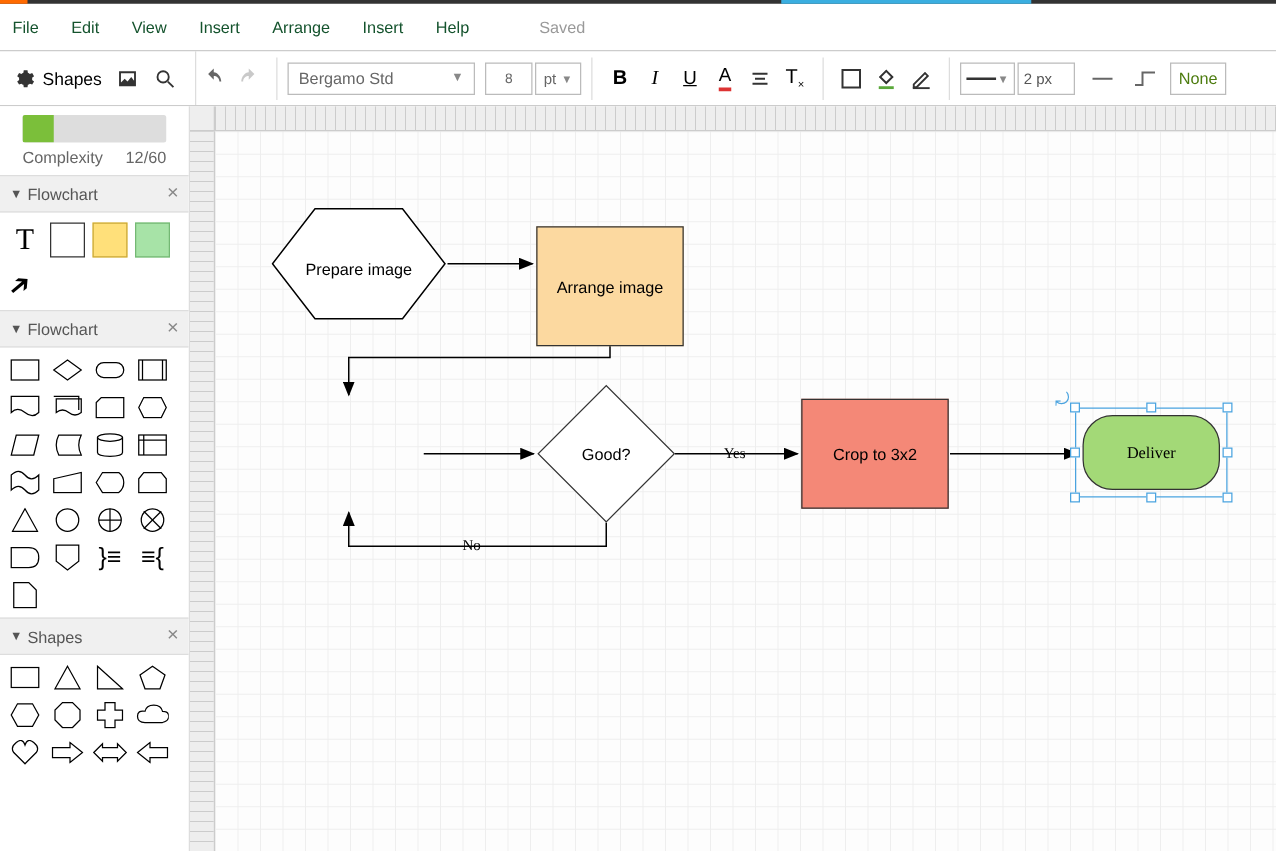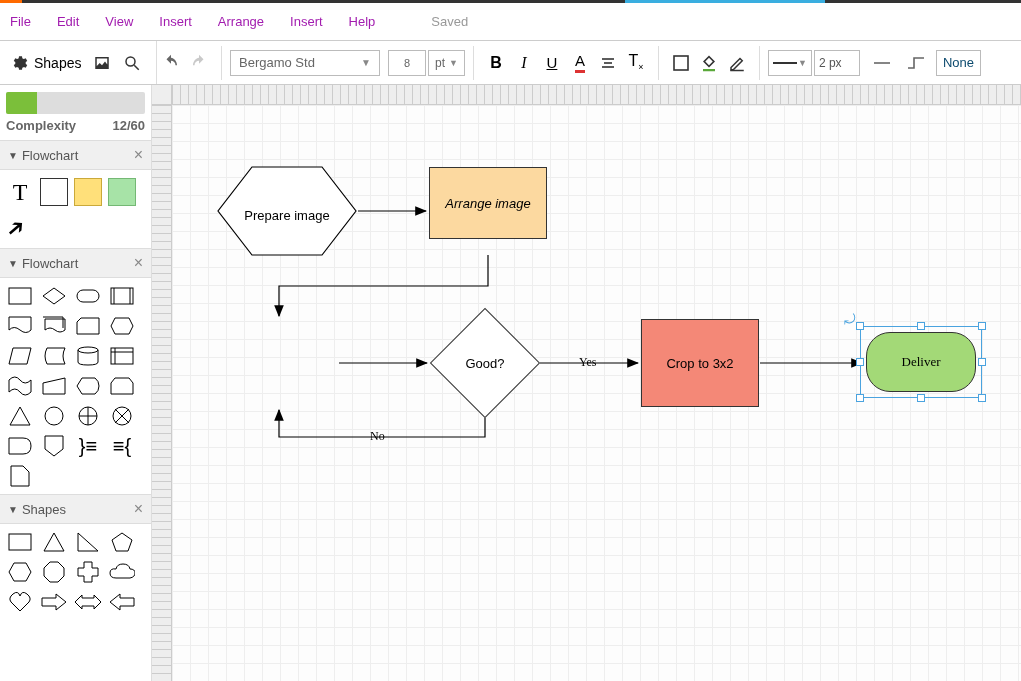--- a/index.html
+++ b/index.html
@@ -1,39 +1,39 @@
 <!DOCTYPE html>
 <html><head>
 <meta charset="utf-8">
 <style>
   * { box-sizing: border-box; margin: 0; padding: 0; }
   body { font-family: Arial, sans-serif; font-size: 13px; background: #fff; overflow: hidden; width: 1021px; height: 681px; }
   .top-bar { height: 3px; background: #333; position: relative; }
   .top-accent { position: absolute; left: 0; top: 0; height: 3px; width: 22px; background: #ff6a00; }
   .top-blue { position: absolute; left: 625px; top: 0; height: 3px; width: 200px; background: #3aaee0; }
   .menubar { height: 38px; display: flex; align-items: center; border-bottom: 1px solid #ccc; padding-left: 10px; gap: 26px; }
-  .menubar span { color: #a21caf; cursor: pointer; }
+  .menubar span { color: #14532d; cursor: pointer; }
   .menubar .saved { color: #999; margin-left: 30px; }
   .main { display: flex; height: calc(681px - 3px - 38px - 44px); }
   .toolbar2 { height: 44px; border-bottom: 1px solid #ccc; display: flex; align-items: center; }
   .toolbar2 .shapes-group { width: 157px; display: flex; align-items: center; gap: 6px; padding-left: 10px; border-right: 1px solid #ddd; height: 100%; }
   .gear-icon { width: 18px; height: 18px; }
   .shapes-label { font-weight: 500; font-size: 14px; }
   .img-icon, .search-icon { margin-left: 6px; cursor: pointer; }
   .sep { width: 1px; height: 34px; background: #ddd; margin: 0 8px; }
   .tbtn { width: 28px; height: 28px; display: inline-flex; align-items: center; justify-content: center; cursor: pointer; }
   .font-select { border: 1px solid #bbb; height: 26px; display: flex; align-items: center; padding: 0 8px; width: 150px; justify-content: space-between; font-size: 13px; color: #666; }
   .size-box { border: 1px solid #bbb; height: 26px; width: 38px; text-align: center; font-size: 11px; color: #666; margin-left: 8px; }
   .unit-select { border: 1px solid #bbb; height: 26px; display: flex; align-items: center; padding: 0 6px; margin-left: 2px; font-size: 12px; color: #666; }
   .stroke-select { border: 1px solid #bbb; height: 26px; width: 44px; display: flex; align-items: center; padding: 0 4px; justify-content: space-between;}
   .width-box { border: 1px solid #bbb; height: 26px; width: 46px; text-align: left; font-size: 12px; color: #555; padding: 0 4px; margin-left: 2px;}
   .arrow-group { display: flex; align-items: center; gap: 6px; margin-left: 8px; }
-  .none-select { border: 1px solid #bbb; height: 26px; display: flex; align-items: center; padding: 0 6px; color: #0c4a6e; margin-left: 6px; font-size: 13px; }
+  .none-select { border: 1px solid #bbb; height: 26px; display: flex; align-items: center; padding: 0 6px; color: #4d7c0f; margin-left: 6px; font-size: 13px; }
   .sidebar { width: 152px; background: #fff; border-right: 1px solid #ddd; overflow: hidden; }
-  .complexity-box { padding: 7px 6px; font-weight: bold; }
+  .complexity-box { padding: 7px 18px; }
   .complexity-bar { height: 22px; background: #ddd; border-radius: 2px; overflow: hidden; }
   .complexity-fill { width: 22%; height: 100%; background: #7bbf3a; }
   .complexity-row { display: flex; justify-content: space-between; margin-top: 4px; font-size: 13px; color: #666; }
   .panel-header { background: #f0f0f0; height: 30px; display: flex; align-items: center; padding: 0 8px; border-top: 1px solid #ddd; border-bottom: 1px solid #ddd; color: #555; }
   .panel-header .caret { margin-right: 4px; font-size: 10px; }
   .panel-header .x { margin-left: auto; color: #888; font-size: 16px; cursor: pointer; }
   .panel-body { padding: 8px 6px; display: flex; flex-wrap: wrap; gap: 6px; }
   .swatch { width: 28px; height: 28px; border: 1px solid #333; cursor: pointer; display: flex; align-items: center; justify-content: center; }
   .swatch-t { font: 24px serif; border: none;}
   .swatch-yellow { background: #ffe07a; border-color: #caa93a; }
@@ -44,21 +44,21 @@
   .shape-cell { width: 28px; height: 24px; display: flex; align-items: center; justify-content: center; }
   .shape-cell svg { display: block; }
   .canvas-wrap { flex: 1; position: relative; overflow: hidden; }
   .ruler-corner { position: absolute; left: 0; top: 0; width: 20px; height: 20px; background: #eee; border-right:1px solid #ccc; border-bottom:1px solid #ccc; z-index: 5; }
   .ruler-h { position: absolute; left: 20px; top: 0; right: 0; height: 20px; background: repeating-linear-gradient(to right, #ccc 0, #ccc 1px, #eee 1px, #eee 8px); border-bottom:1px solid #ccc; z-index:5;}
   .ruler-v { position: absolute; left: 0; top: 20px; width: 20px; bottom: 0; background: repeating-linear-gradient(to bottom, #ccc 0, #ccc 1px, #eee 1px, #eee 8px); border-right:1px solid #ccc; z-index:5;}
   .canvas { position: absolute; left: 20px; top: 20px; right: 0; bottom: 0; background-color: #fdfdfd; background-image: linear-gradient(to right,#eee 1px,transparent 1px),linear-gradient(to bottom,#eee 1px,transparent 1px); background-size: 18px 18px; }
   .node { position: absolute; display: flex; align-items: center; justify-content: center; font-size: 13px; }
   .hex { width: 140px; height: 99px; left: 45px; top: 61px; }
   .hex svg { position: absolute; left: 0; top: 0;}
-  .rect-orange { left: 257px; top: 62px; width: 118px; height: 72px; background: #fcd9a0; border: 1px solid #333; font-style: italic; }
+  .rect-orange { left: 257px; top: 76px; width: 118px; height: 96px; background: #fcd9a0; border: 1px solid #333; }
   .rect-white { left: 48px; top: 214px; width: 118px; height: 88px; background: #fff; border: 1px solid #333; }
   .diamond { left: 258px; top: 203px; width: 110px; height: 110px; }
   .diamond-inner { width: 78px; height: 78px; background: #fff; border: 1px solid #333; transform: rotate(45deg); }
   .diamond .label { position: absolute; text-align: right; }
   .rect-red { left: 469px; top: 214px; width: 118px; height: 88px; background: #f48877; border: 1px solid #333; }
   .deliver { left: 694px; top: 227px; width: 110px; height: 60px; background: #a3d977; border: 1.5px solid #333; border-radius: 24px; font-family: 'Times New Roman', serif;}
   .sel-handle { position: absolute; width: 8px; height: 8px; background: #fff; border: 1px solid #4aa3df; }
   .sel-box { position:absolute; border:1px solid #4aa3df; }
   .rot-curve { position:absolute; color:#4aa3df; font-size:14px; }
   svg.flow-edges { position: absolute; left: 0; top: 0; pointer-events: none; }

